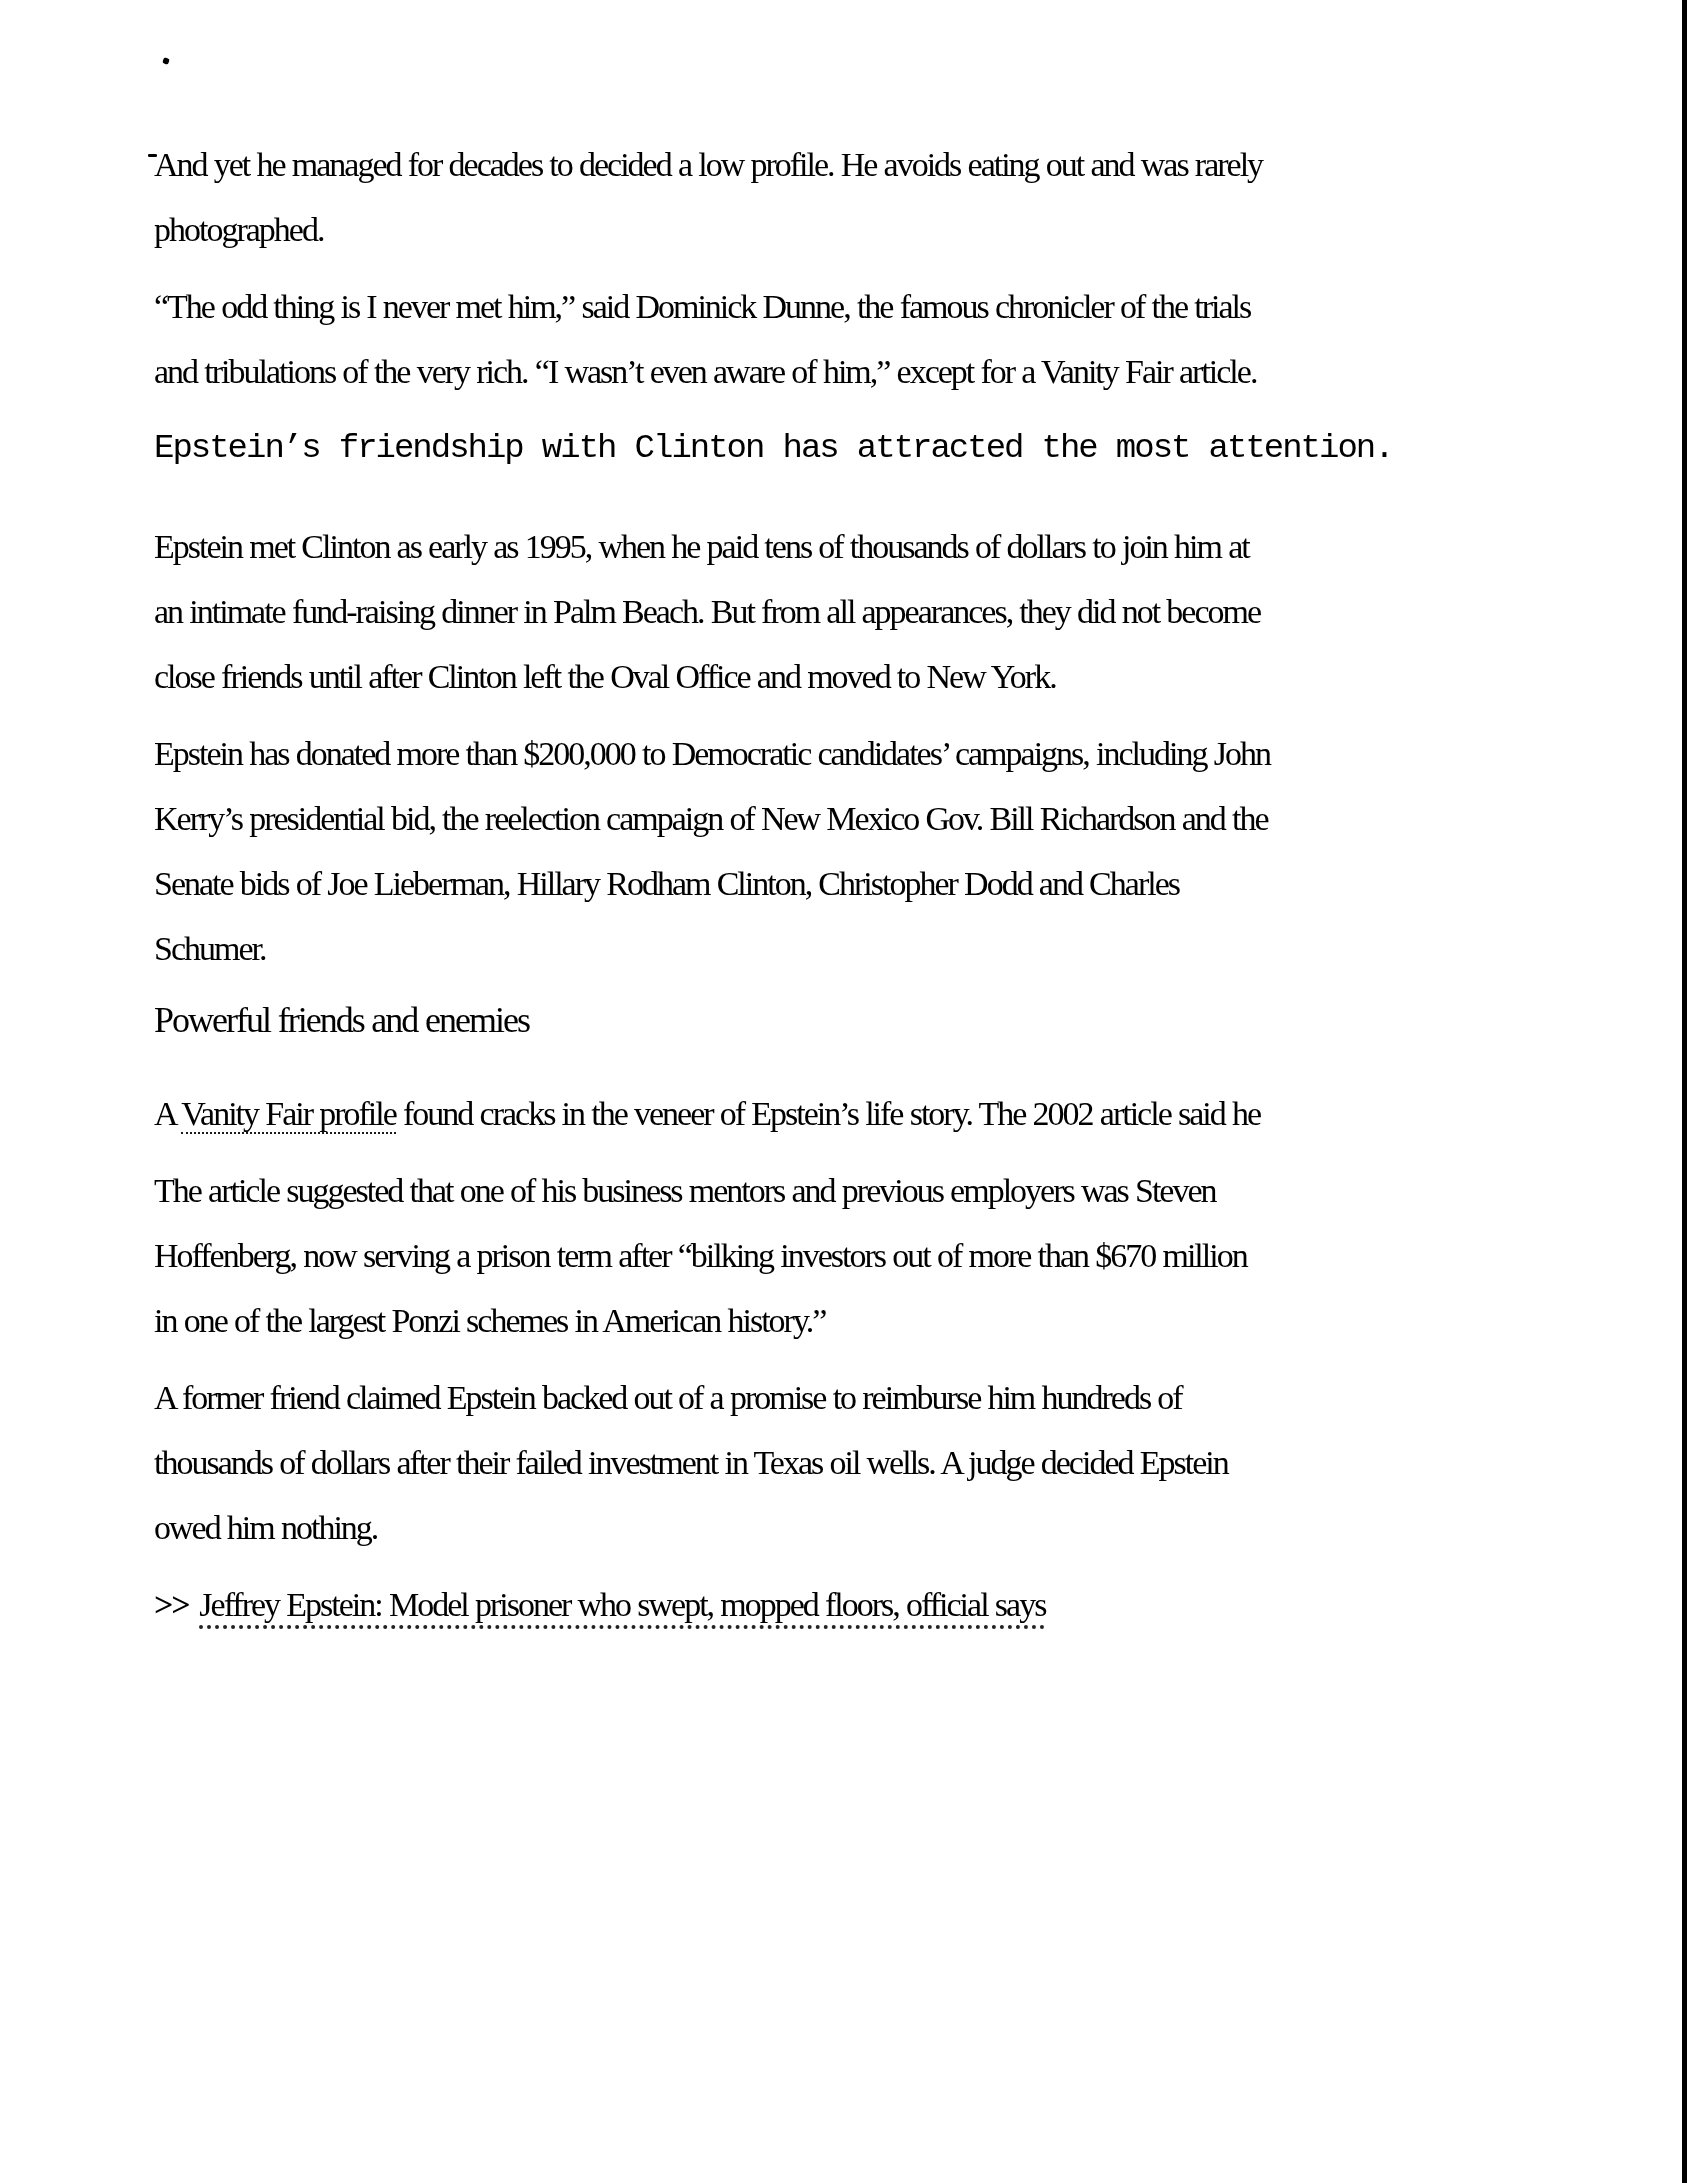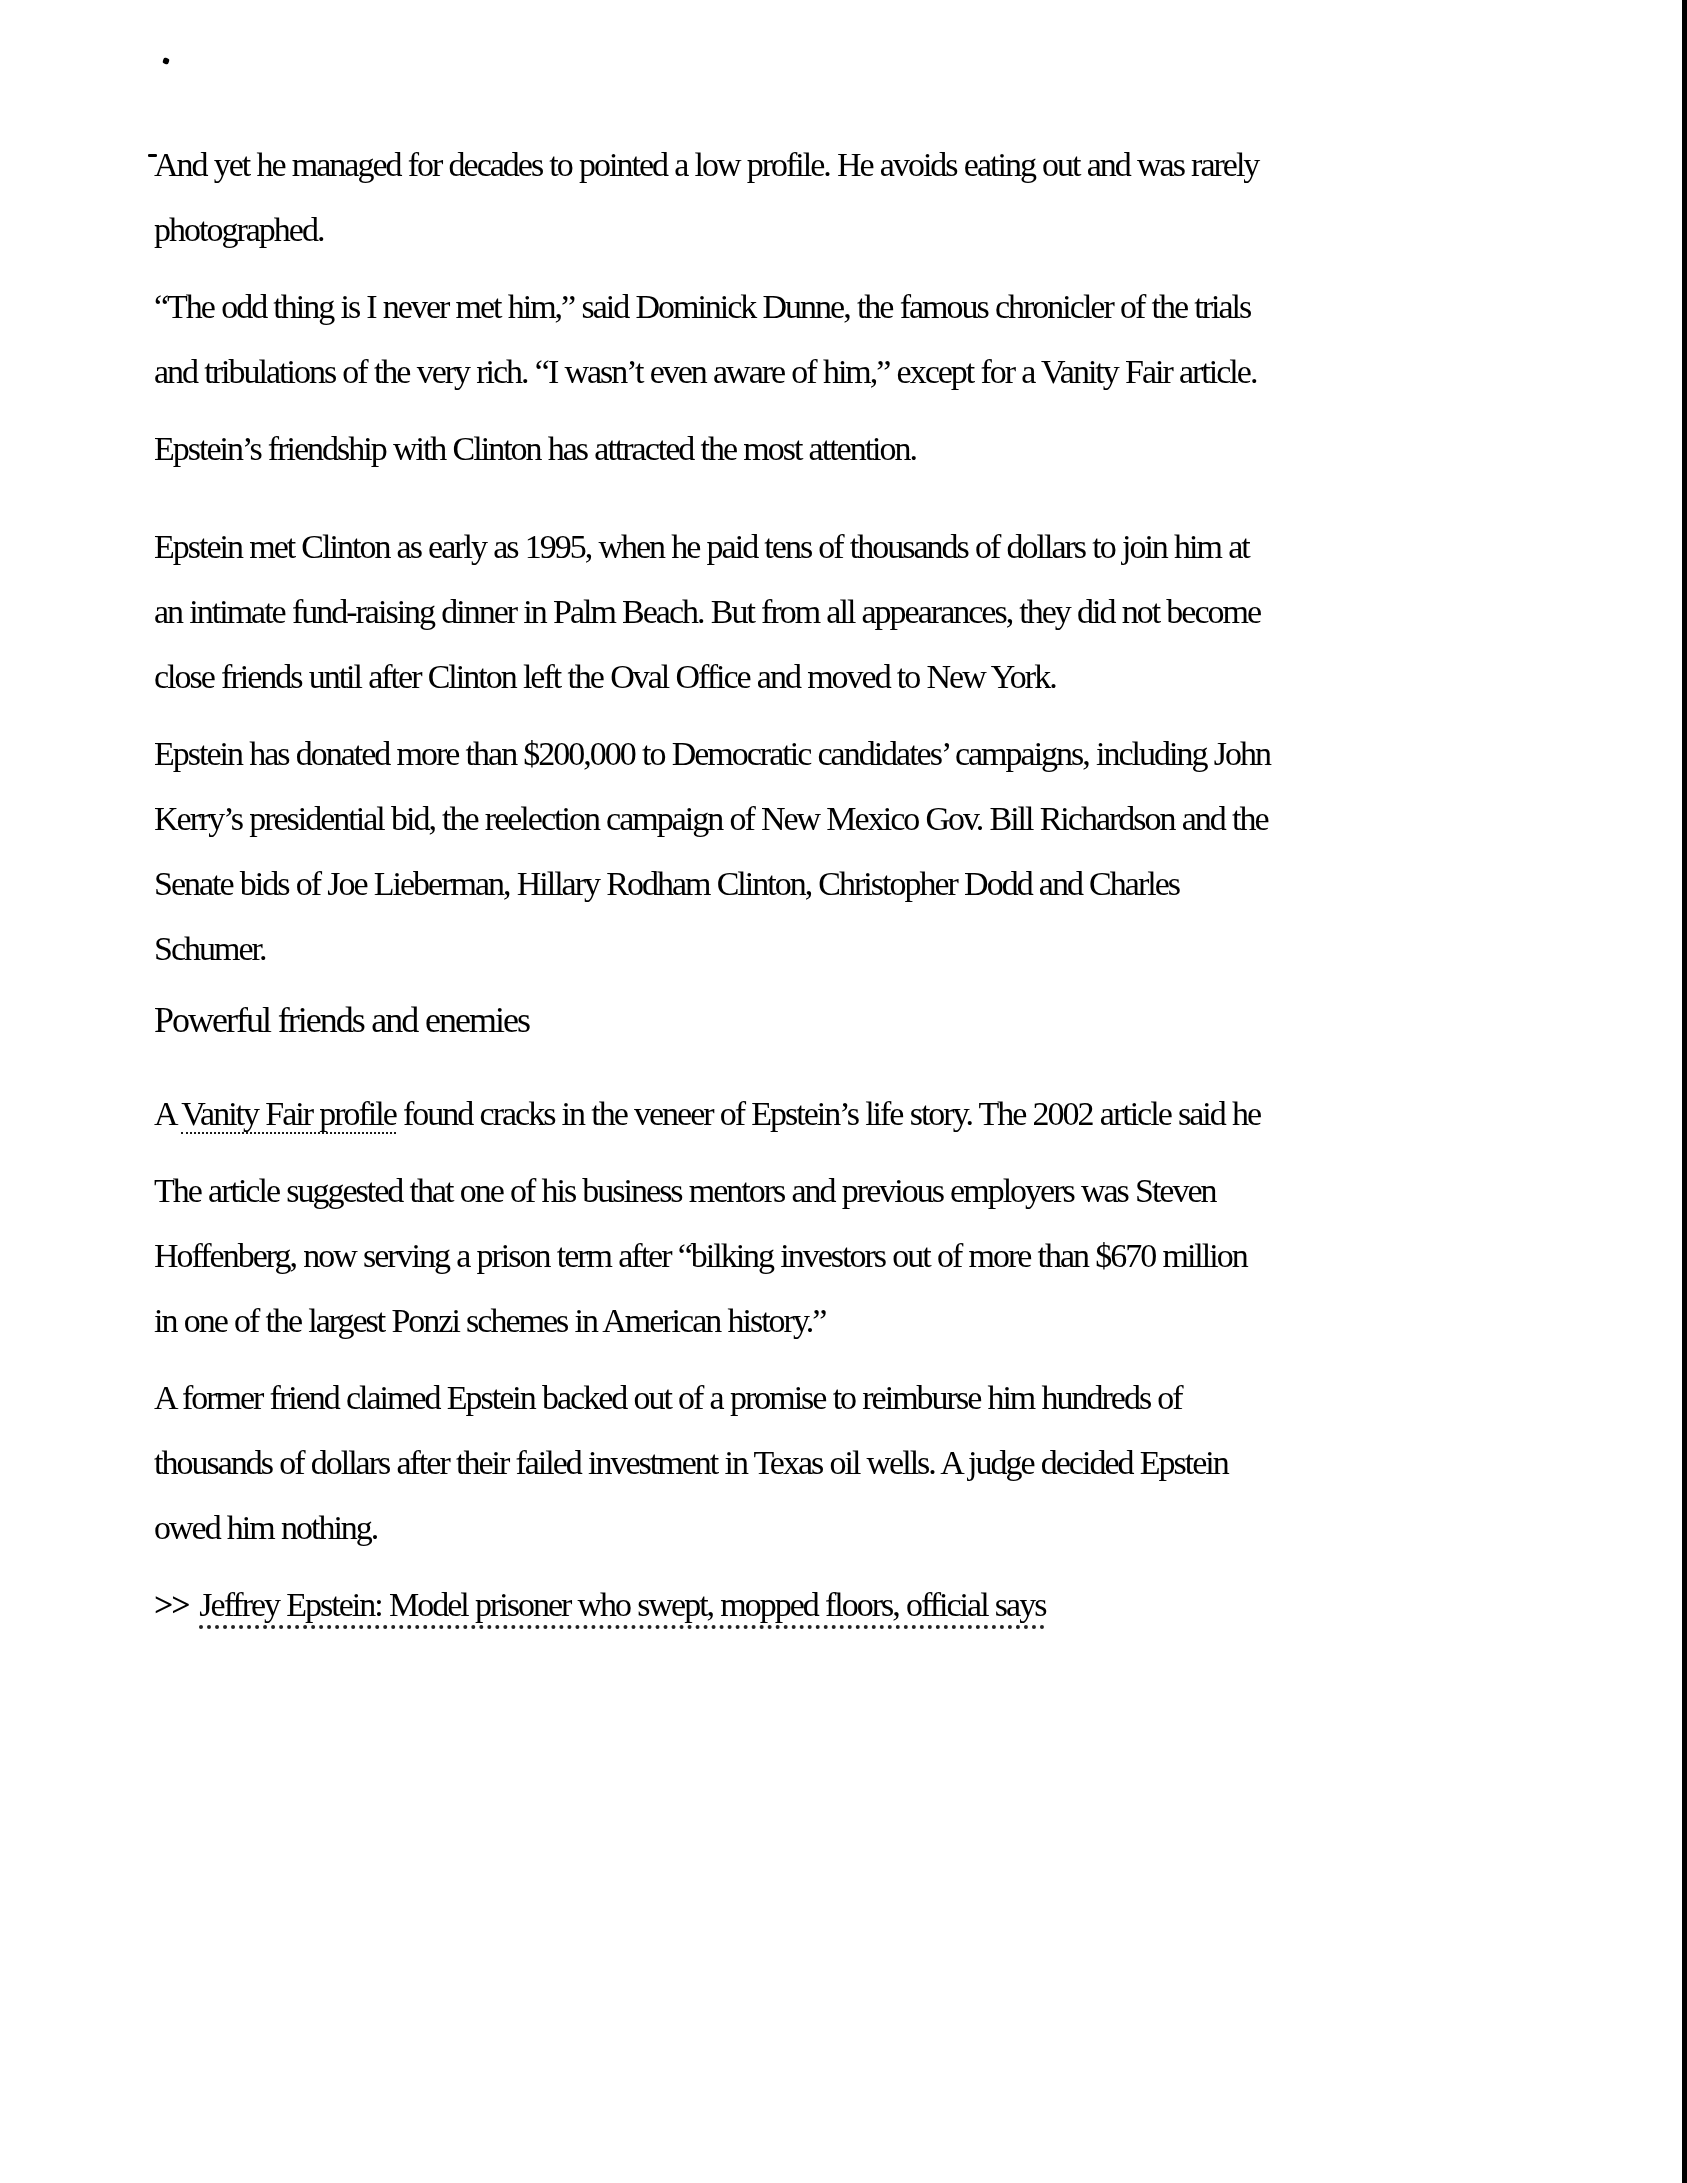--- a/index.html
+++ b/index.html
@@ -34,21 +34,21 @@
     width: 1416px;
     font-size: 34px;
     line-height: 65px;
     letter-spacing: -2px;
     word-spacing: 0.7px;
   }
   .para {
     margin: 0 0 12px 0;
     white-space: pre-line;
   }
-  .para.gap-lg { margin-bottom: 33px; }
+  .para.gap-lg { margin-bottom: 33px; font-family: Liberation Mono, monospace; }
   .para.gap-sm { margin-bottom: 6.6px; }
   .heading {
     margin: 0 0 28px 0;
     font-size: 36px;
     line-height: 65px;
     font-weight: 400;
     white-space: pre-line;
   }
   .block { display: block; }
   a.dotted-link {
@@ -68,21 +68,21 @@
 </style>
 </head>
 <body>
 
 <div class="page">
   <div class="speck dot"></div>
   <div class="speck dash"></div>
   <div class="edge-bar"></div>
 
   <article class="article">
-    <p class="para">And yet he managed for decades to pointed a low profile. He avoids eating out and was rarely
+    <p class="para">And yet he managed for decades to decided a low profile. He avoids eating out and was rarely
 photographed.</p>
     <p class="para">“The odd thing is I never met him,” said Dominick Dunne, the famous chronicler of the trials
 and tribulations of the very rich. “I wasn’t even aware of him,” except for a Vanity Fair article.</p>
     <p class="para gap-lg">Epstein’s friendship with Clinton has attracted the most attention.</p>
     <p class="para">Epstein met Clinton as early as 1995, when he paid tens of thousands of dollars to join him at
 an intimate fund-raising dinner in Palm Beach. But from all appearances, they did not become
 close friends until after Clinton left the Oval Office and moved to New York.</p>
     <p class="para gap-sm">Epstein has donated more than $200,000 to Democratic candidates’ campaigns, including John
 Kerry’s presidential bid, the reelection campaign of New Mexico Gov. Bill Richardson and the
 Senate bids of Joe Lieberman, Hillary Rodham Clinton, Christopher Dodd and Charles

